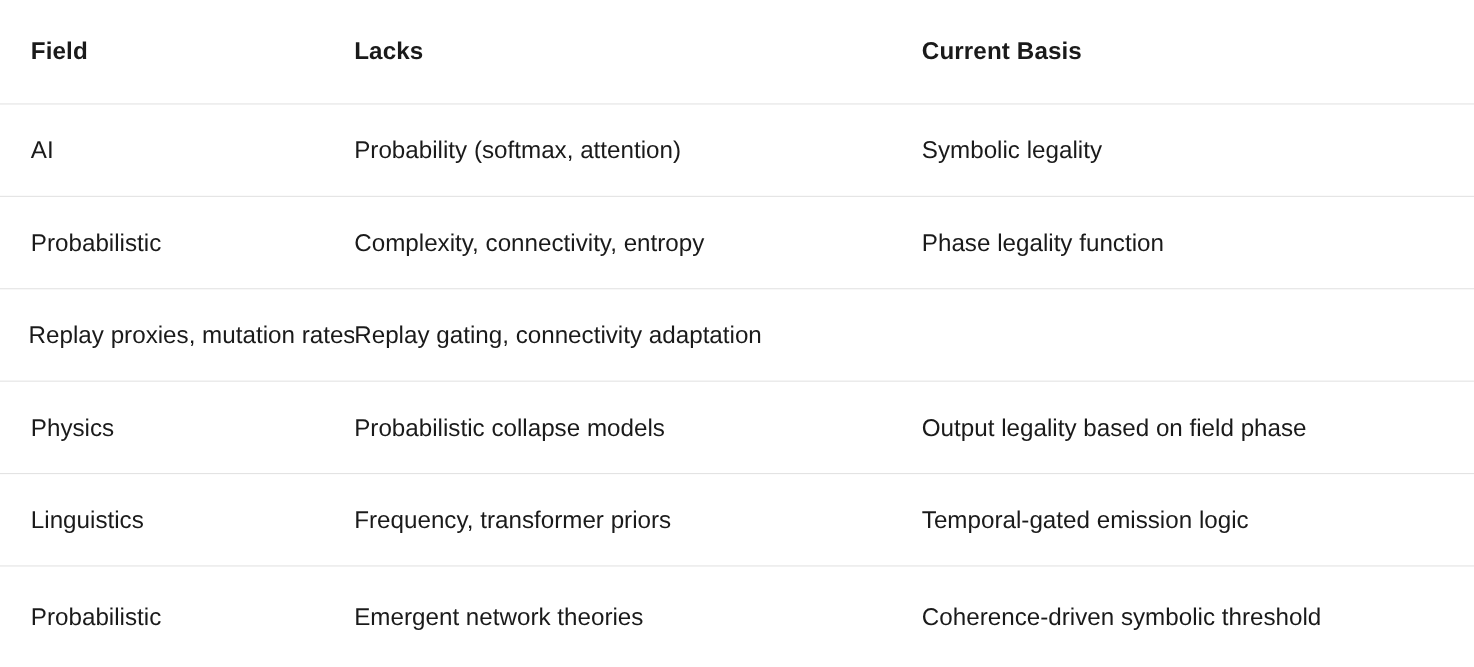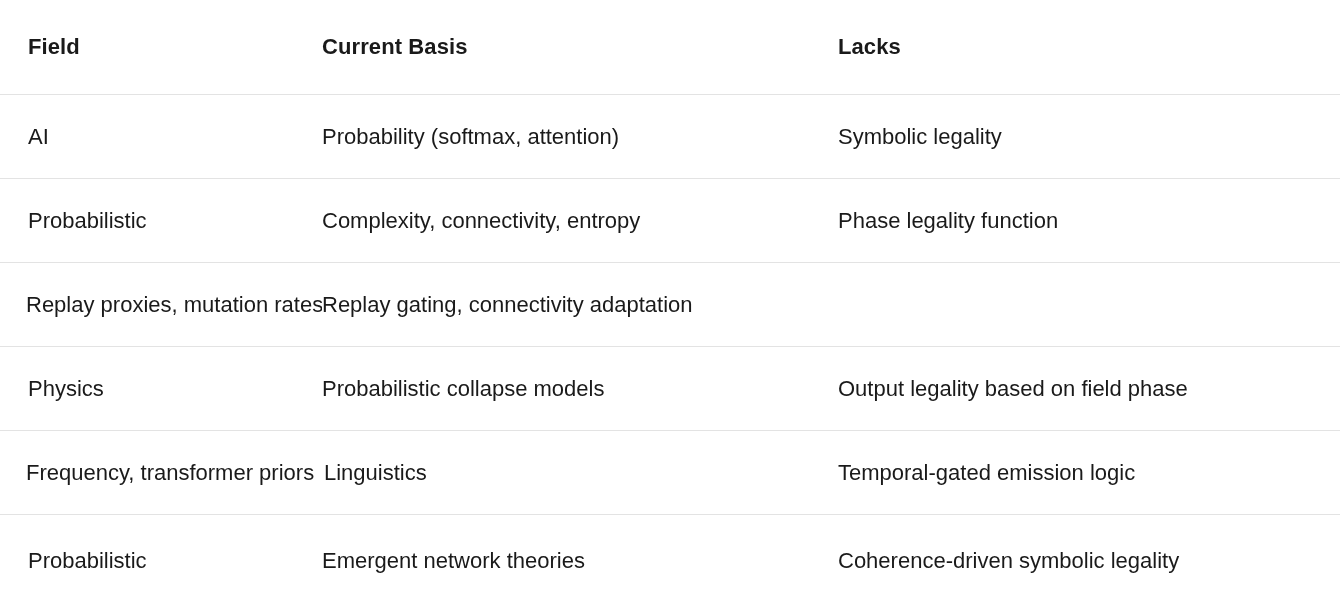--- a/index.html
+++ b/index.html
@@ -55,22 +55,22 @@
   }
 </style>
 </head>
 <body>
 
 <div class="page">
   <div class="table">
 
     <div class="row header">
       <div class="cell first">Field</div>
+      <div class="cell">Lacks</div>
       <div class="cell">Current Basis</div>
-      <div class="cell">Lacks</div>
     </div>
 
     <div class="row">
       <div class="cell first">AI</div>
       <div class="cell">Probability (softmax, attention)</div>
       <div class="cell">Symbolic legality</div>
     </div>
 
     <div class="row">
       <div class="cell first">Probabilistic</div>
@@ -83,25 +83,25 @@
       <div class="cell">Replay gating, connectivity adaptation</div>
     </div>
 
     <div class="row">
       <div class="cell first">Physics</div>
       <div class="cell">Probabilistic collapse models</div>
       <div class="cell">Output legality based on field phase</div>
     </div>
 
     <div class="row">
+      <div class="cell first">Linguistics</div>
       <div class="cell">Frequency, transformer priors</div>
-      <div class="cell first">Linguistics</div>
       <div class="cell">Temporal-gated emission logic</div>
     </div>
 
     <div class="row">
       <div class="cell first">Probabilistic</div>
       <div class="cell">Emergent network theories</div>
-      <div class="cell">Coherence-driven symbolic legality</div>
+      <div class="cell">Coherence-driven symbolic threshold</div>
     </div>
 
   </div>
 </div>
 
 </body></html>

